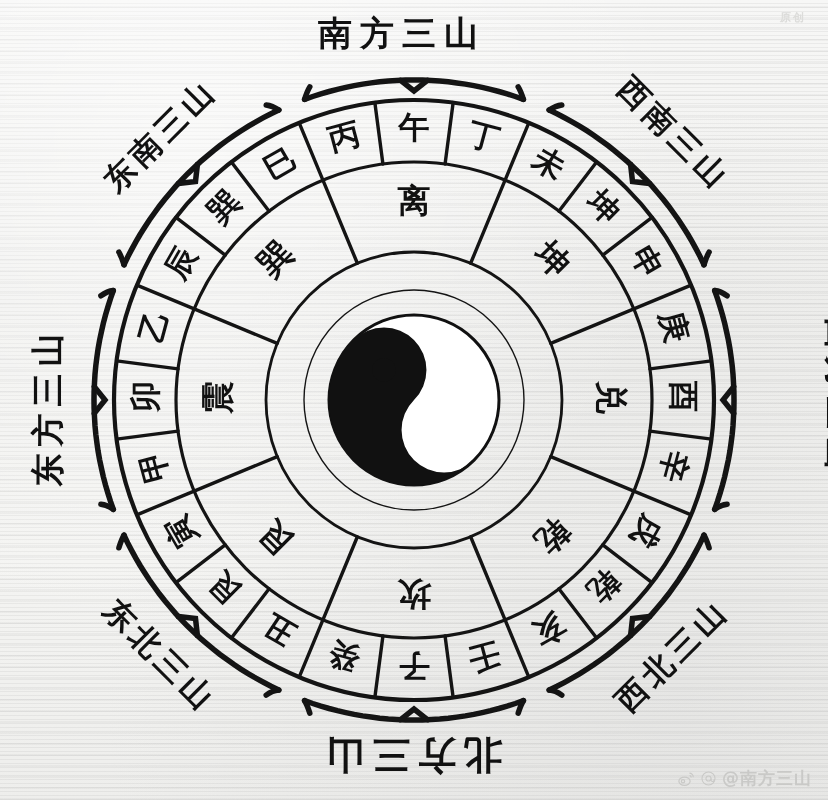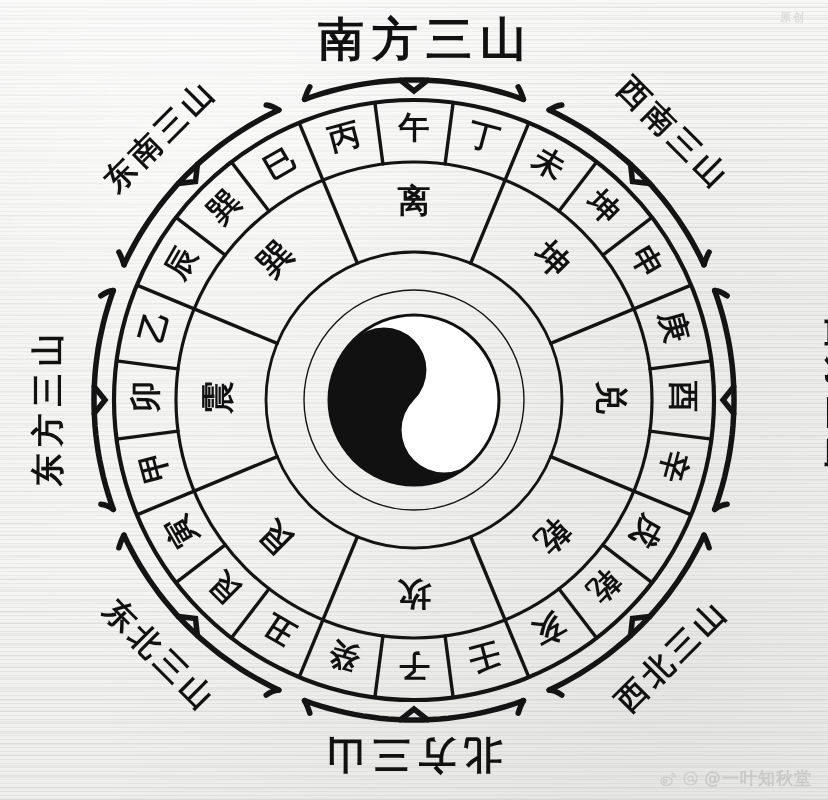--- a/index.html
+++ b/index.html
@@ -47,21 +47,21 @@
   .ring-outer .glyph{font-size:31px;}
   .ring-inner .glyph{font-size:33px;}
 
   
   .caption{
     position:absolute;color:#111;font-weight:700;
     font-family:"DejaVu Sans","Liberation Sans",sans-serif;
     letter-spacing:3px;white-space:nowrap;line-height:1;
     transform-origin:50% 50%;
   }
-  .cap-top    {font-size:46px;left:318px;top:16px;letter-spacing:8px;}
+  .cap-top    {font-size:34px;left:318px;top:16px;letter-spacing:8px;}
   .cap-bottom {font-size:38px;left:318px;top:736px;letter-spacing:8px;transform:rotate(180deg);}
   .cap-left   {font-size:33px;left:-33px;top:390px;letter-spacing:7px;transform:rotate(-90deg);}
   .cap-right  {font-size:33px;left:760px;top:380px;letter-spacing:7px;transform:rotate(90deg);}
   .cap-tl     {font-size:31px;left:88px;top:120px;letter-spacing:5px;transform:rotate(-45deg);}
   .cap-tr     {font-size:31px;left:602px;top:118px;letter-spacing:5px;transform:rotate(45deg);}
   .cap-bl     {font-size:31px;left:88px;top:640px;letter-spacing:5px;transform:rotate(45deg);}
   .cap-br     {font-size:31px;left:600px;top:640px;letter-spacing:5px;transform:rotate(-45deg);}
 
   
   #watermark{
@@ -224,14 +224,14 @@
       <path d="M16.8 7.6c1.3 0 2.3 1.1 2.1 2.4"></path>
     </svg>
   </span>
   <span class="wm-icon">
     <svg width="17" height="17" viewBox="0 0 24 24" fill="none" stroke="#c9c9c7" stroke-width="1.5">
       <circle cx="12" cy="12" r="9.2"></circle>
         <circle cx="12" cy="12" r="3.6"></circle>
       <path d="M15.6 12v2.1c0 1.5 1 2.2 2.1 2.2 1.6 0 2.6-1.4 2.6-3.6"></path>
     </svg>
   </span>
-  <span>@一叶知秋堂</span>
+  <span>@南方三山</span>
 </div>
 
 </body></html>

